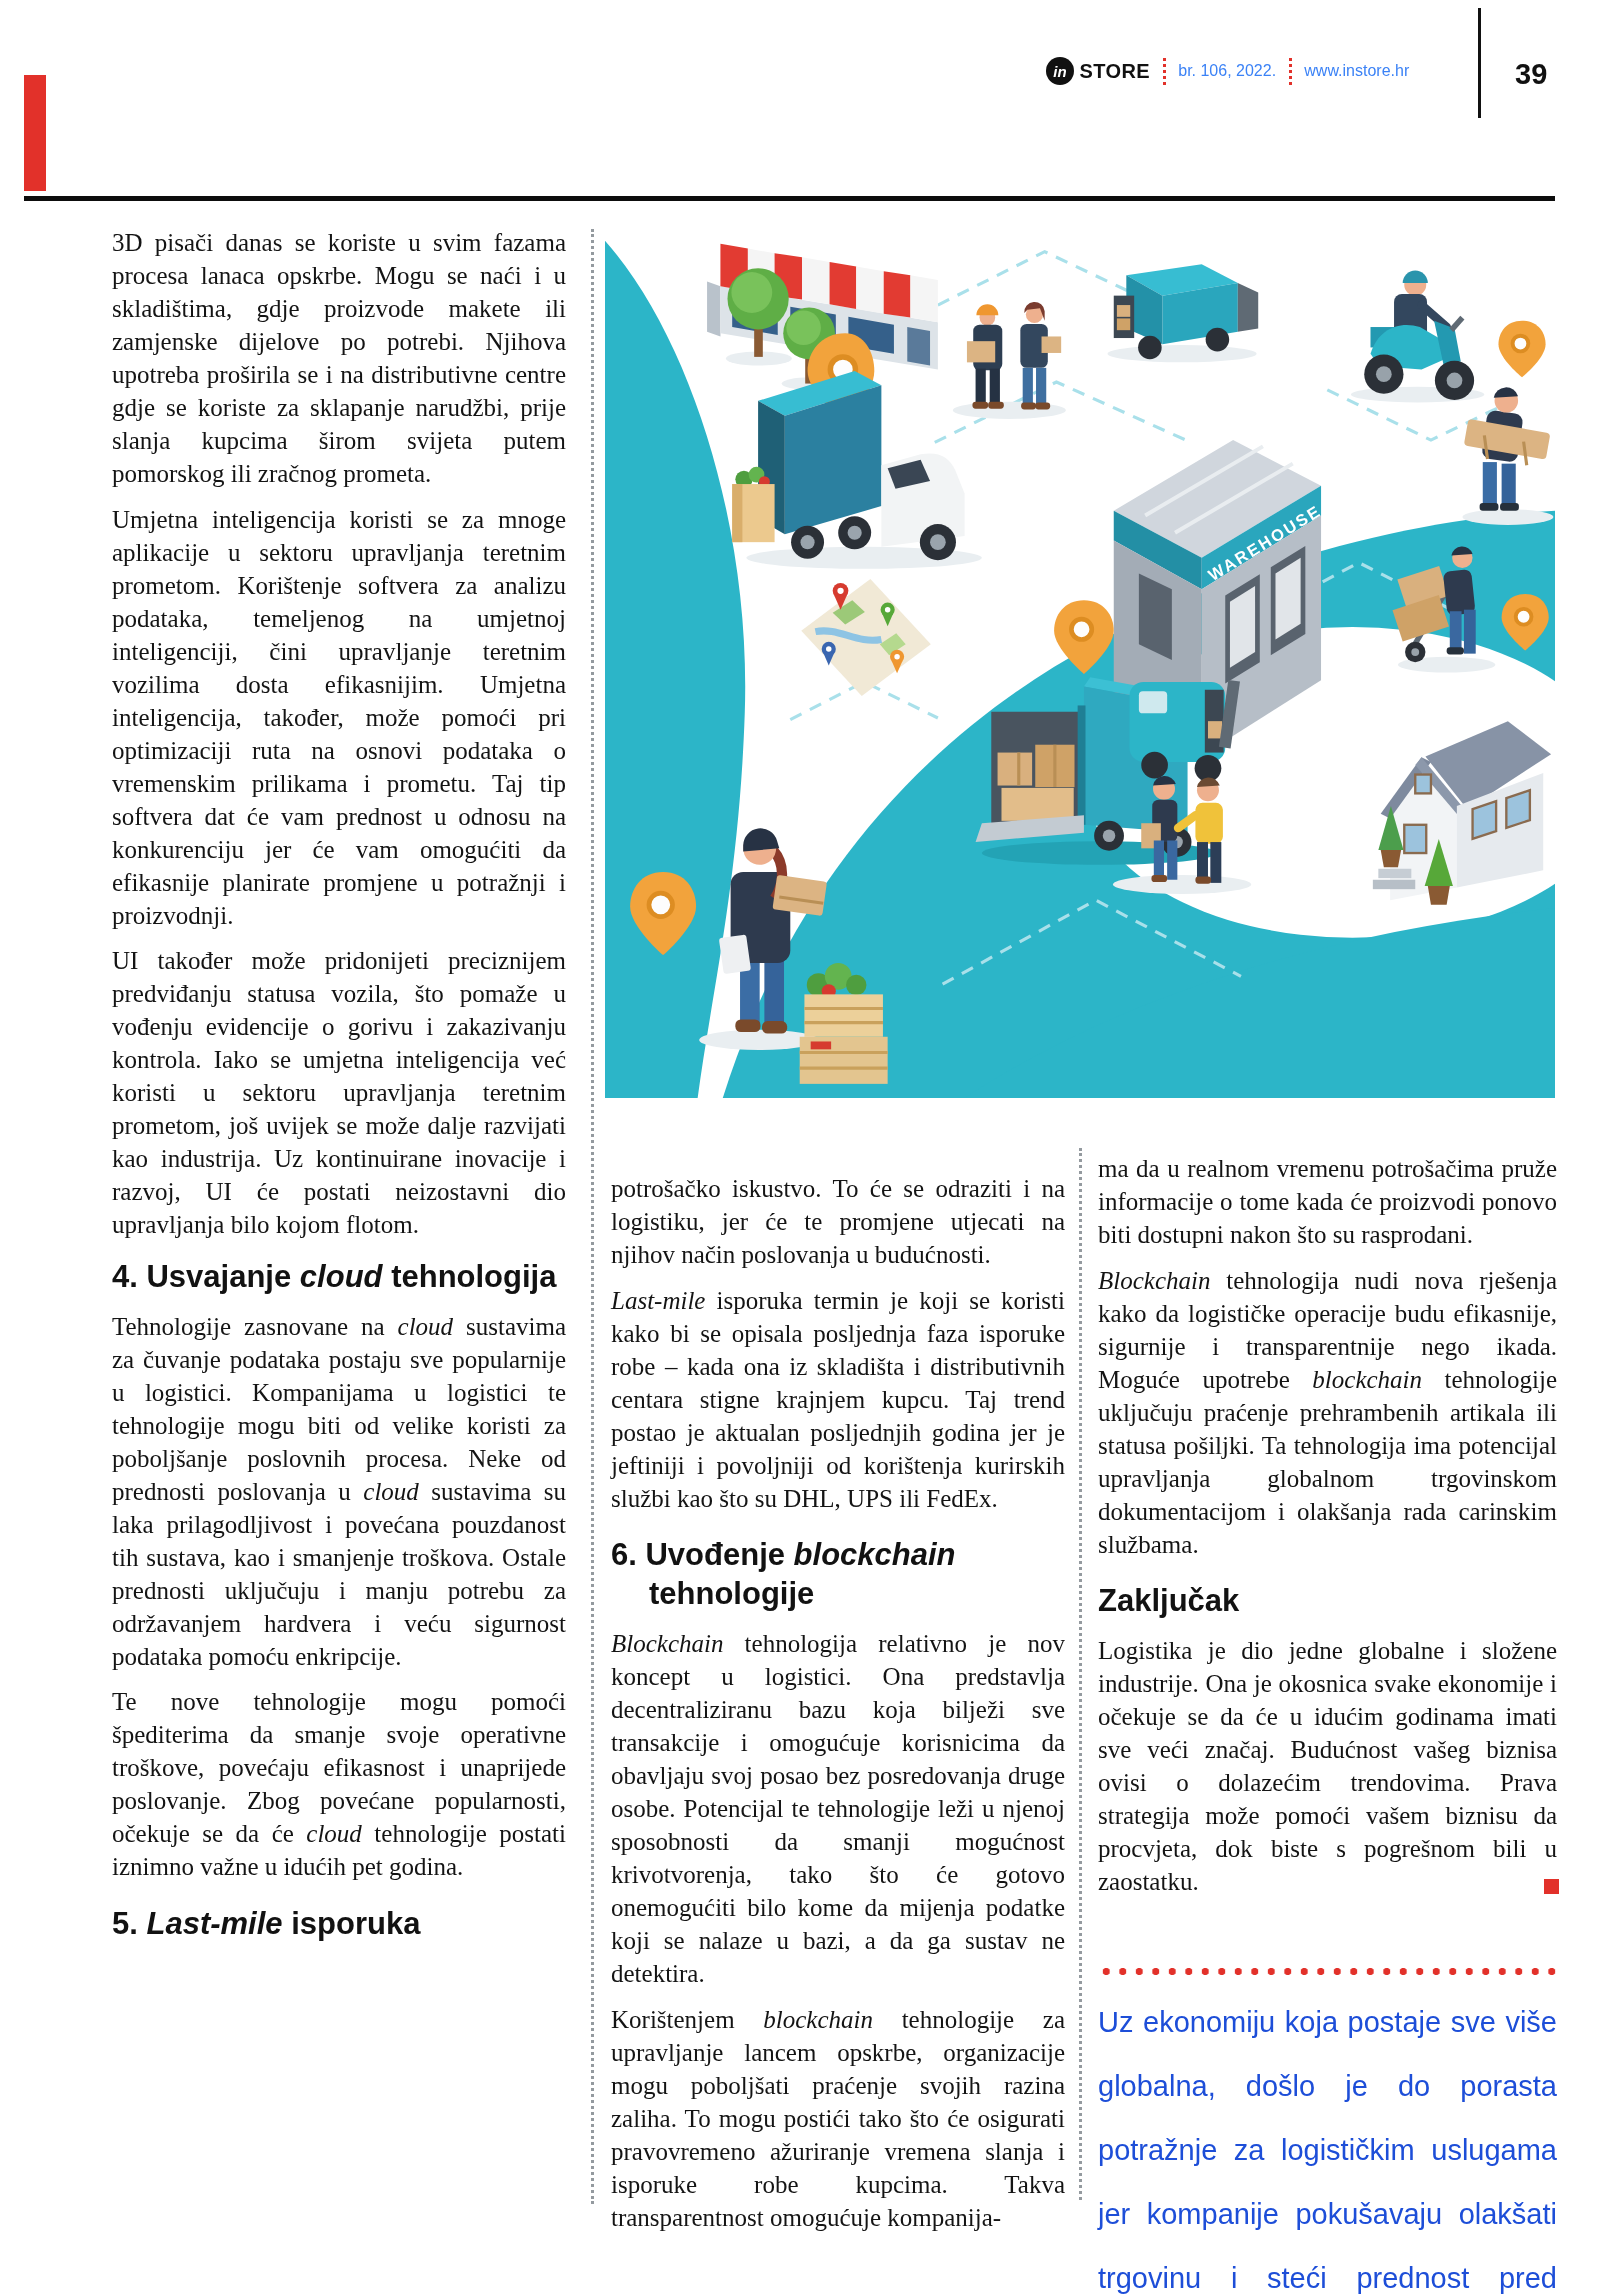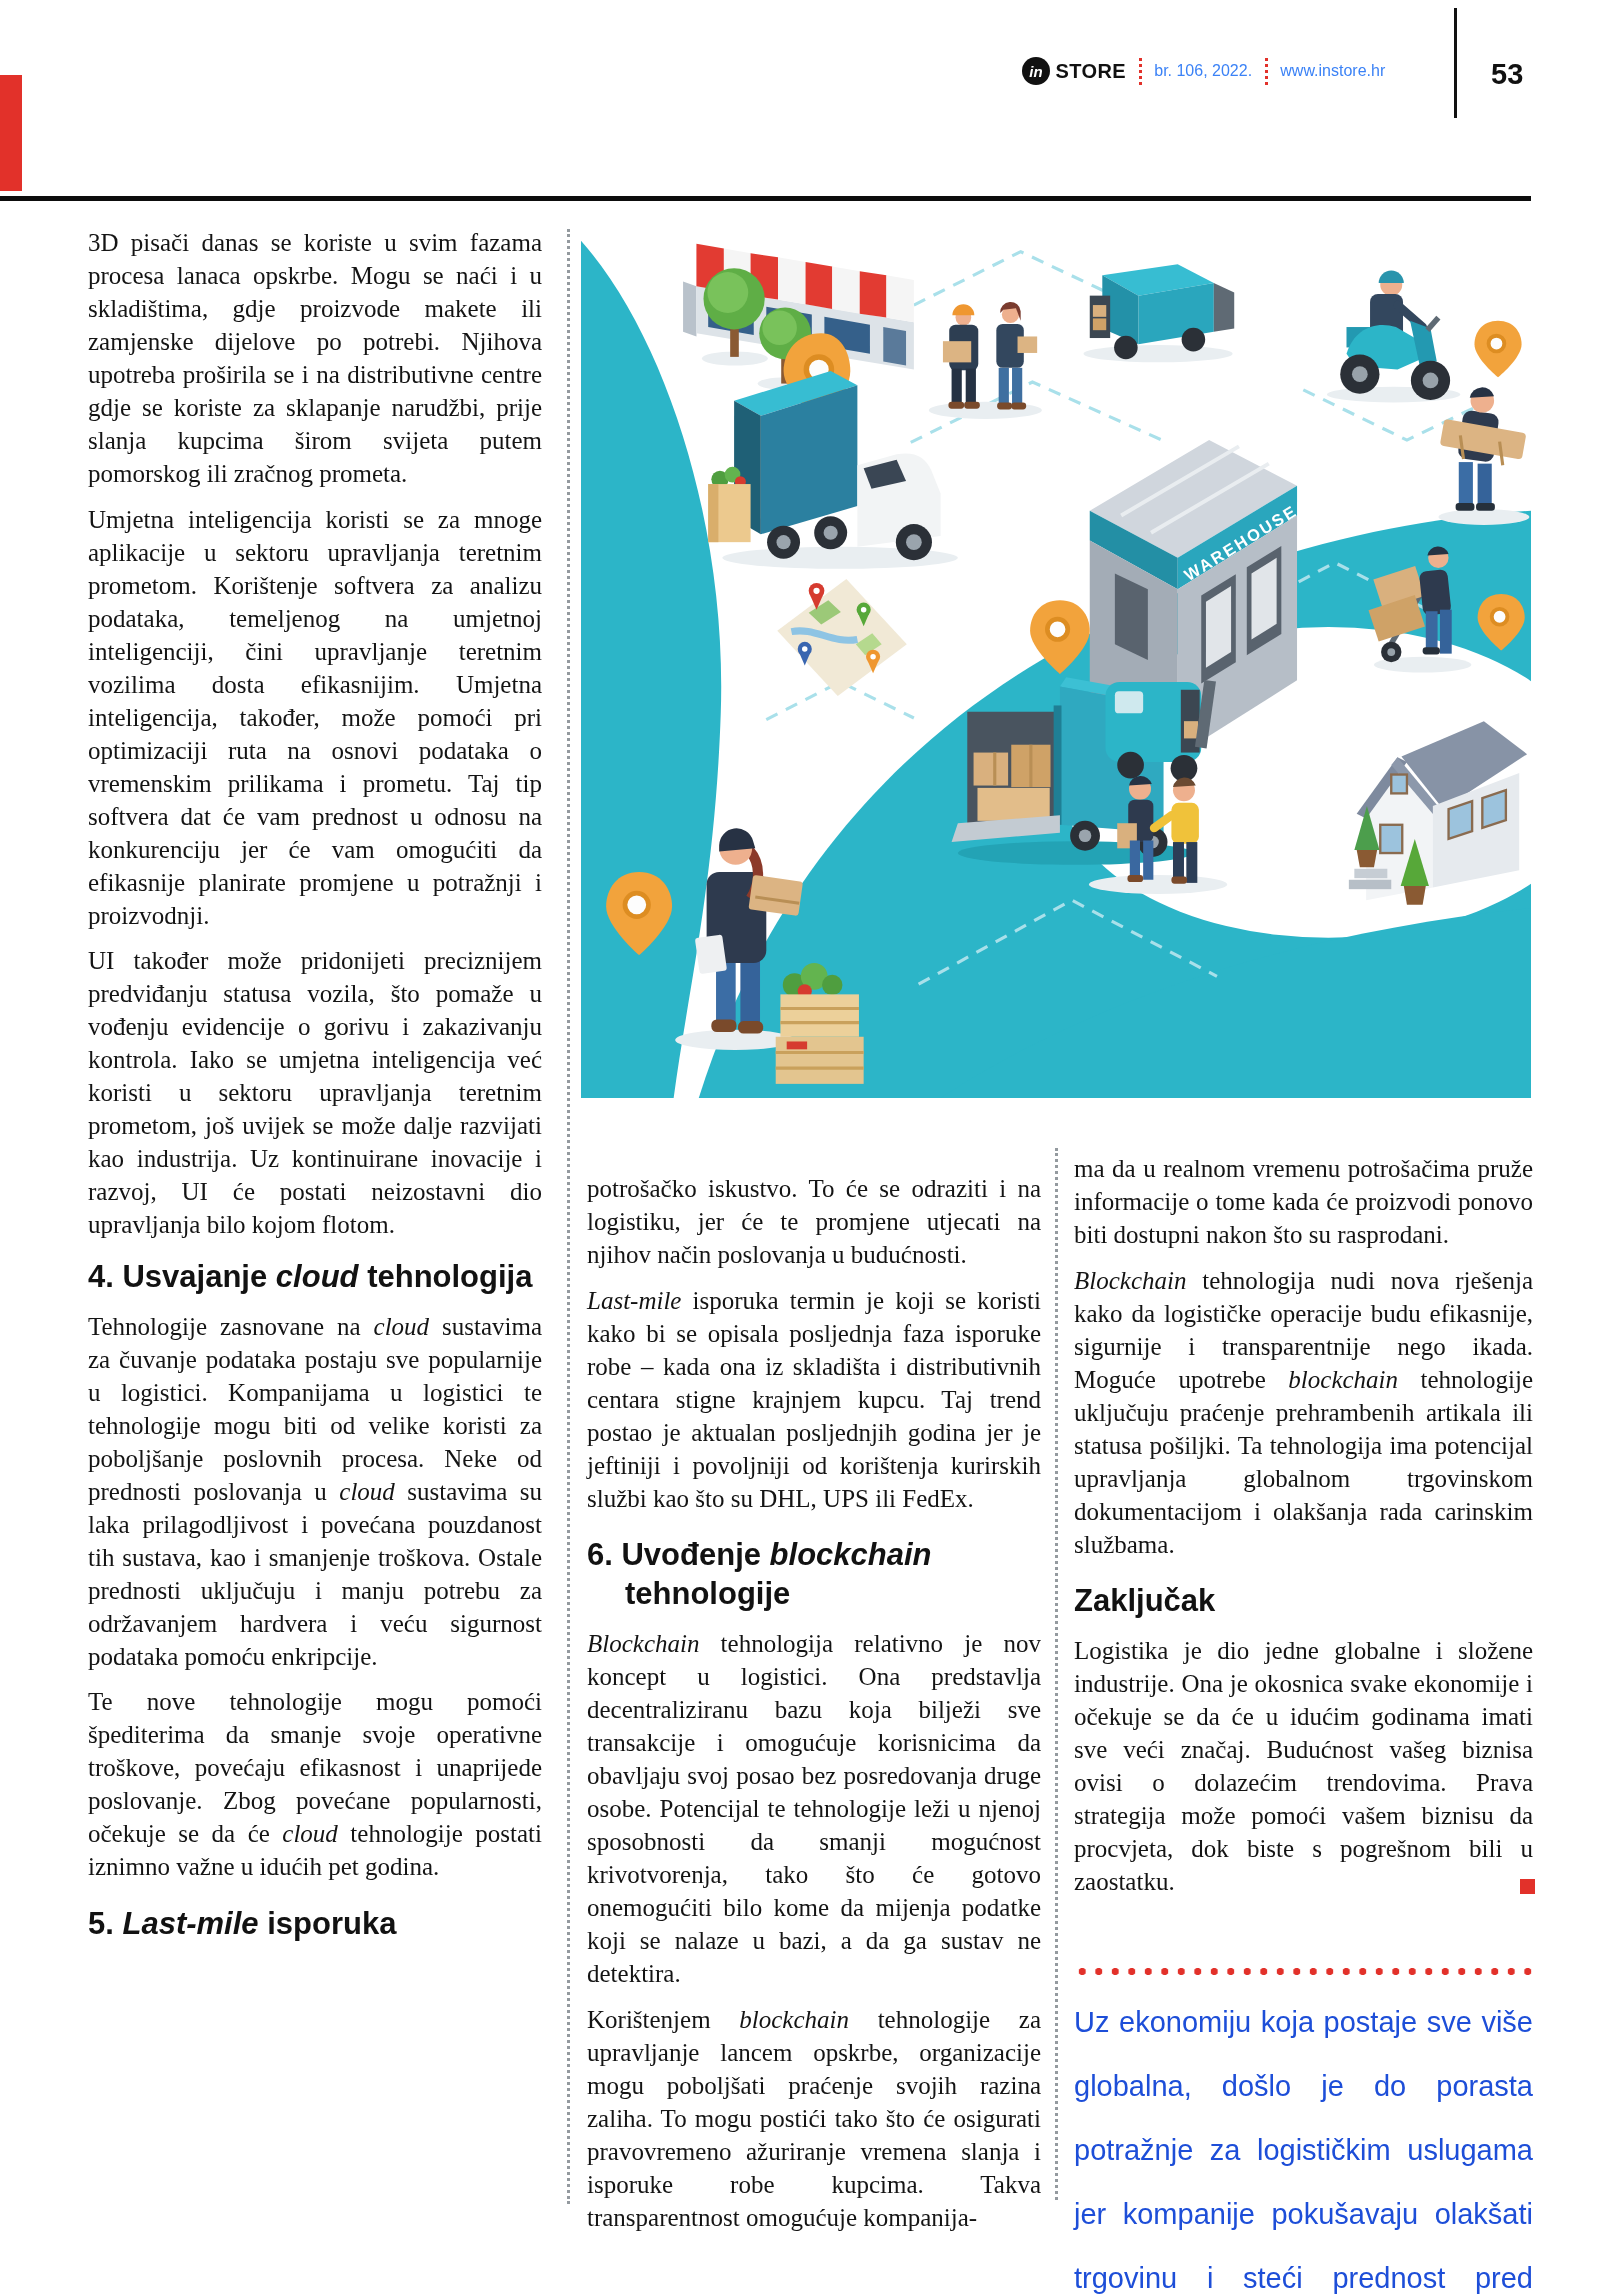--- a/index.html
+++ b/index.html
@@ -1,17 +1,17 @@
 <!DOCTYPE html>
 <html lang="hr" style="font-size:12.6px"><head>
 <meta charset="utf-8">
 <style>
   html,body{margin:0;padding:0;background:#ffffff;}
   .page{position:relative;width:1539px;height:2295px;background:#ffffff;overflow:hidden;
-        font-family:"Liberation Serif","DejaVu Serif",serif;color:#141414;}
+        font-family:"Liberation Serif","DejaVu Serif",serif;color:#141414;margin-left:24px;}
 
   
   .header{position:absolute;left:1022px;top:57px;display:flex;align-items:center;white-space:nowrap;
           font-family:"Liberation Sans","DejaVu Sans",sans-serif;}
   .logo-circle{width:28px;height:28px;border-radius:50%;background:#111;color:#fff;display:flex;
                align-items:center;justify-content:center;font-size:15px;font-weight:bold;font-style:italic;}
   .logo-store{font-weight:bold;font-size:20px;letter-spacing:0.4px;margin-left:5.5px;color:#111;}
   .hdr-dotsep{height:27px;border-left:3.1px dotted #e2312a;margin:0 12.6px;}
   .hdr-text{font-size:16px;color:#3b82f6;text-align:center;}
   .hdr-vline{position:absolute;left:1454px;top:7.9px;width:3.1px;height:110px;background:#111;}
@@ -56,21 +56,21 @@
 
   <div class="header">
     <span class="logo-circle">in</span>
     <span class="logo-store">STORE</span>
     <span class="hdr-dotsep"></span>
     <span class="hdr-text">br. 106, 2022.</span>
     <span class="hdr-dotsep"></span>
     <span class="hdr-text">www.instore.hr</span>
   </div>
   <div class="hdr-vline"></div>
-  <div class="page-num">53</div>
+  <div class="page-num">39</div>
 
   <div class="redbar"></div>
   <div class="toprule"></div>
 
   <div class="colsep sep1"></div>
   <div class="colsep sep2"></div>
 
   <div class="col col1">
     <p><span>3D pisači danas se koriste u svim fazama procesa lanaca opskrbe. Mogu se naći i u skladištima, gdje proizvode makete ili zamjenske dijelove po potrebi. Njihova upotreba proširila se i na distributivne centre gdje se koriste za sklapanje narudžbi, prije slanja kupcima širom svijeta putem pomorskog ili zračnog prometa.</span></p>
     <p><span>Umjetna inteligencija koristi se za mnoge aplikacije u sektoru upravljanja teretnim prometom. Korištenje softvera za analizu podataka, temeljenog na umjetnoj inteligenciji, čini upravljanje teretnim vozilima dosta efikasnijim. Umjetna inteligencija, također, može pomoći pri optimizaciji ruta na osnovi podataka o vremenskim prilikama i prometu. Taj tip softvera dat će vam prednost u odnosu na konkurenciju jer će vam omogućiti da efikasnije planirate promjene u potražnji i proizvodnji.</span></p>

